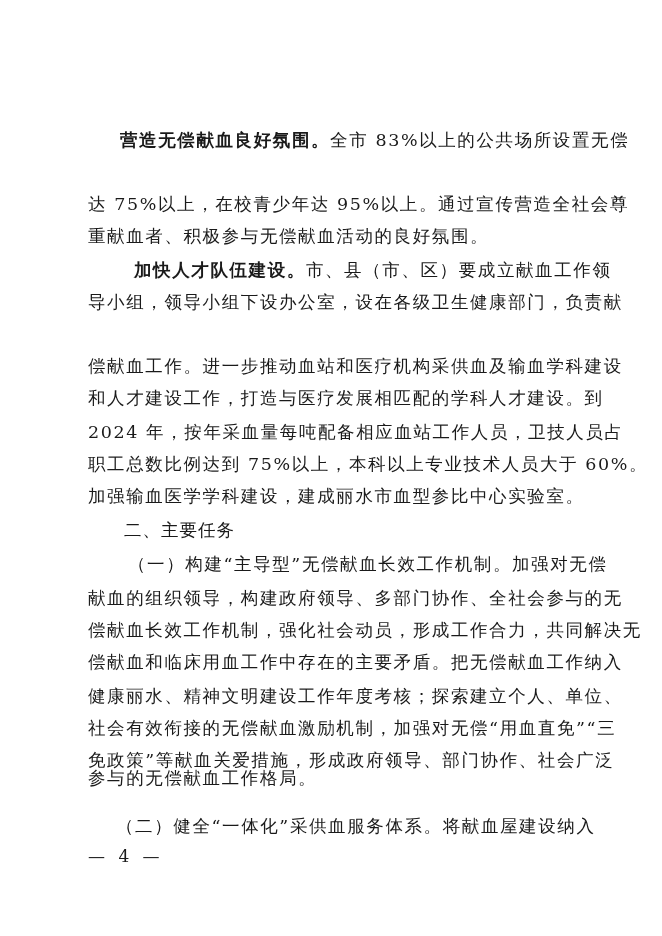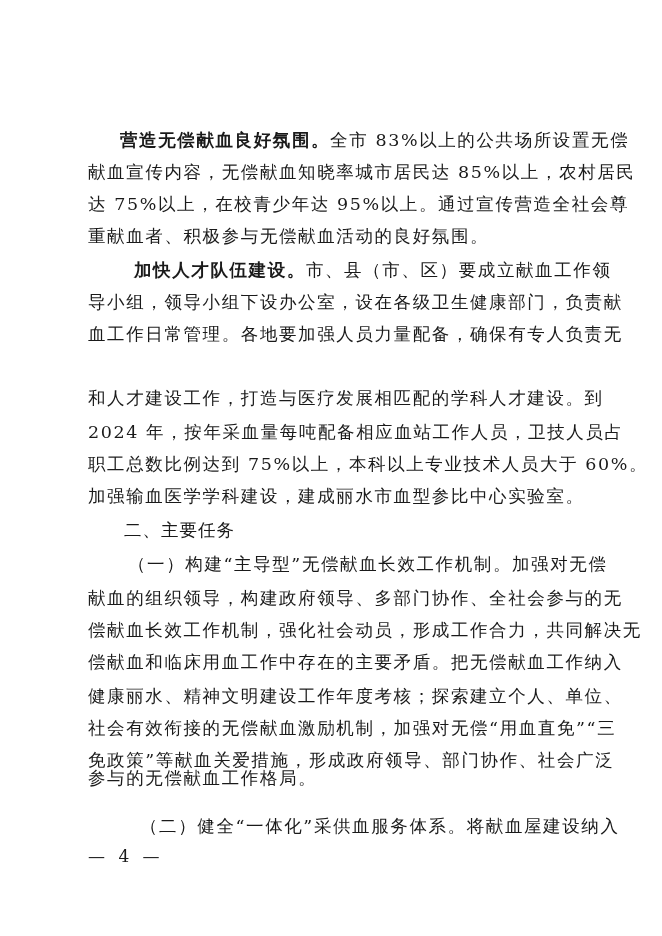--- a/index.html
+++ b/index.html
@@ -11,34 +11,33 @@
   .bold { font-weight: bold; font-family: Liberation Mono, monospace; }
   .heading { font-family: Liberation Sans, sans-serif; letter-spacing: 1px; }
   .footer { position: absolute; left: 88px; top: 836px; font-size: 17px; letter-spacing: 4px;
             font-family: "DejaVu Serif", serif; }
 </style>
 </head>
 <body>
 
 <div class="page">
   <div class="line" style="top:132px;left:120px;width:458px"><span class="bold">营造无偿献血良好氛围。</span><span>全市 83%以上的公共场所设置无偿</span></div>
-  <div class="line" style="top:164px">献血宣传内容，无偿献血知晓率城市居民达 85%以上，农村居民</div>
   <div class="line" style="top:196px">达 75%以上，在校青少年达 95%以上。通过宣传营造全社会尊</div>
   <div class="line" style="top:228px">重献血者、积极参与无偿献血活动的良好氛围。</div>
   <div class="line" style="top:262px;left:134px;width:444px"><span class="bold">加快人才队伍建设。</span><span>市、县（市、区）要成立献血工作领</span></div>
   <div class="line" style="top:294px">导小组，领导小组下设办公室，设在各级卫生健康部门，负责献</div>
-  <div class="line" style="top:326px">血工作日常管理。各地要加强人员力量配备，确保有专人负责无</div>
+  <div class="line" style="top:358px">偿献血工作。进一步推动血站和医疗机构采供血及输血学科建设</div>
   <div class="line" style="top:390px">和人才建设工作，打造与医疗发展相匹配的学科人才建设。到</div>
   <div class="line" style="top:424px">2024 年，按年采血量每吨配备相应血站工作人员，卫技人员占</div>
   <div class="line" style="top:456px">职工总数比例达到 75%以上，本科以上专业技术人员大于 60%。</div>
   <div class="line" style="top:488px">加强输血医学学科建设，建成丽水市血型参比中心实验室。</div>
   <div class="line heading" style="top:522px;left:124px">二、主要任务</div>
   <div class="line" style="top:556px;left:128px;width:450px">（一）构建“主导型”无偿献血长效工作机制。加强对无偿</div>
   <div class="line" style="top:590px">献血的组织领导，构建政府领导、多部门协作、全社会参与的无</div>
   <div class="line" style="top:622px">偿献血长效工作机制，强化社会动员，形成工作合力，共同解决无</div>
   <div class="line" style="top:654px">偿献血和临床用血工作中存在的主要矛盾。把无偿献血工作纳入</div>
   <div class="line" style="top:688px">健康丽水、精神文明建设工作年度考核；探索建立个人、单位、</div>
   <div class="line" style="top:720px">社会有效衔接的无偿献血激励机制，加强对无偿“用血直免”“三</div>
   <div class="line" style="top:752px">免政策”等献血关爱措施，形成政府领导、部门协作、社会广泛</div>
   <div class="line" style="top:770px">参与的无偿献血工作格局。</div>
-  <div class="line" style="top:818px;left:140px;width:450px">（二）健全“一体化”采供血服务体系。将献血屋建设纳入</div>
+  <div class="line" style="top:818px;left:116px;width:450px">（二）健全“一体化”采供血服务体系。将献血屋建设纳入</div>
   <div class="footer" style="top:846px">— 4 —</div>
 </div>
 
 </body></html>

